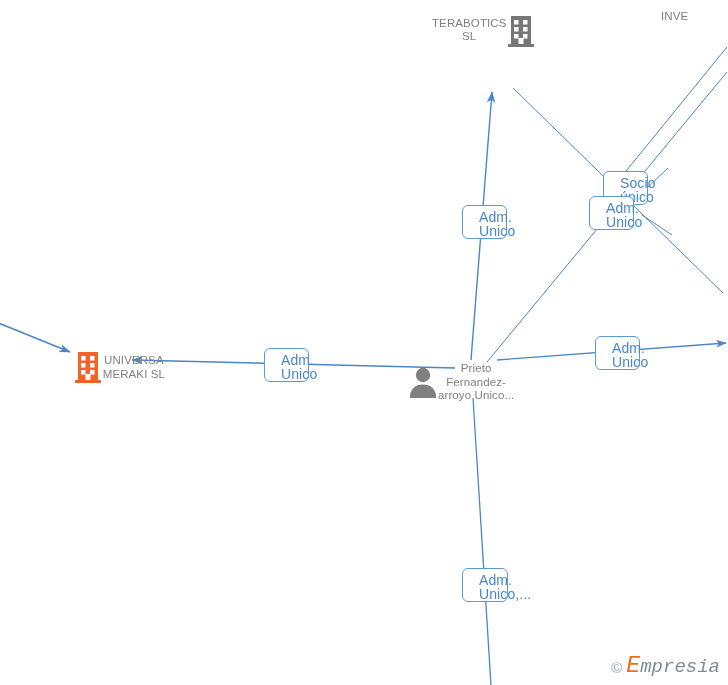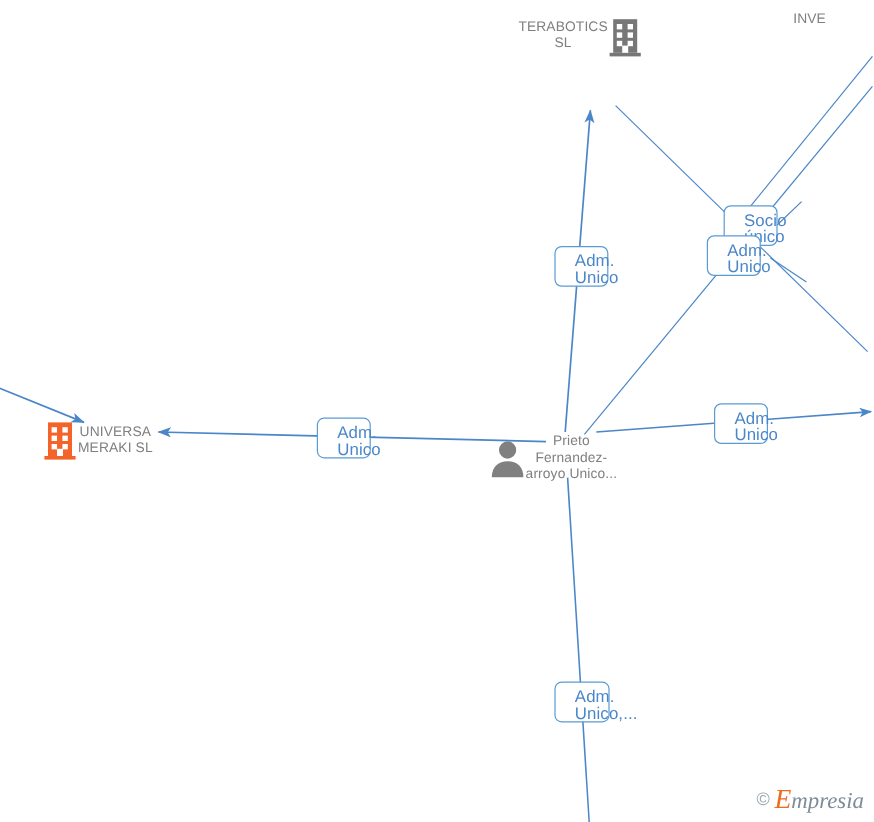--- a/index.html
+++ b/index.html
@@ -78,21 +78,21 @@
     align-items: center;
     gap: 4px;
     user-select: none;
   }
   #watermark .copy {
     color: #9aa4ad;
     font-size: 15px;
     line-height: 15px;
   }
   #watermark .brand {
-    font-family: Liberation Serif, serif;
+    font-family: Liberation Mono, monospace;
     font-style: italic;
     font-size: 19px;
     line-height: 19px;
     color: #7e8c99;
   }
   #watermark .brand .cap {
     color: #ef6c1f;
     font-size: 23px;
   }
 </style>
@@ -144,21 +144,21 @@
       <rect x="8" y="20" width="4.5" height="4.5" fill="#ffffff"></rect>
       <rect x="17" y="20" width="4.5" height="4.5" fill="#ffffff"></rect>
       <rect x="12.5" y="24" width="5" height="6" fill="#ffffff"></rect>
     </svg>
   </div>
 
   <div class="node" style="left:726px; top:10px;">
     <div class="node-label above">INVE</div>
   </div>
 
-  <div class="node" style="left:100px; top:350px;">
+  <div class="node" style="left:100px; top:350px;justify-content:flex-end;">
     <svg class="icon-company" width="30" height="34" viewBox="0 0 30 34" xmlns="http://www.w3.org/2000/svg">
       <rect x="5" y="2" width="20" height="28" fill="#f4642a"></rect>
       <rect x="2" y="30" width="26" height="3" fill="#f4642a"></rect>
       <rect x="8" y="6" width="4.5" height="4.5" fill="#ffffff"></rect>
       <rect x="17" y="6" width="4.5" height="4.5" fill="#ffffff"></rect>
       <rect x="8" y="13" width="4.5" height="4.5" fill="#ffffff"></rect>
       <rect x="17" y="13" width="4.5" height="4.5" fill="#ffffff"></rect>
       <rect x="8" y="20" width="4.5" height="4.5" fill="#ffffff"></rect>
       <rect x="17" y="20" width="4.5" height="4.5" fill="#ffffff"></rect>
       <rect x="12.5" y="24" width="5" height="6" fill="#ffffff"></rect>

